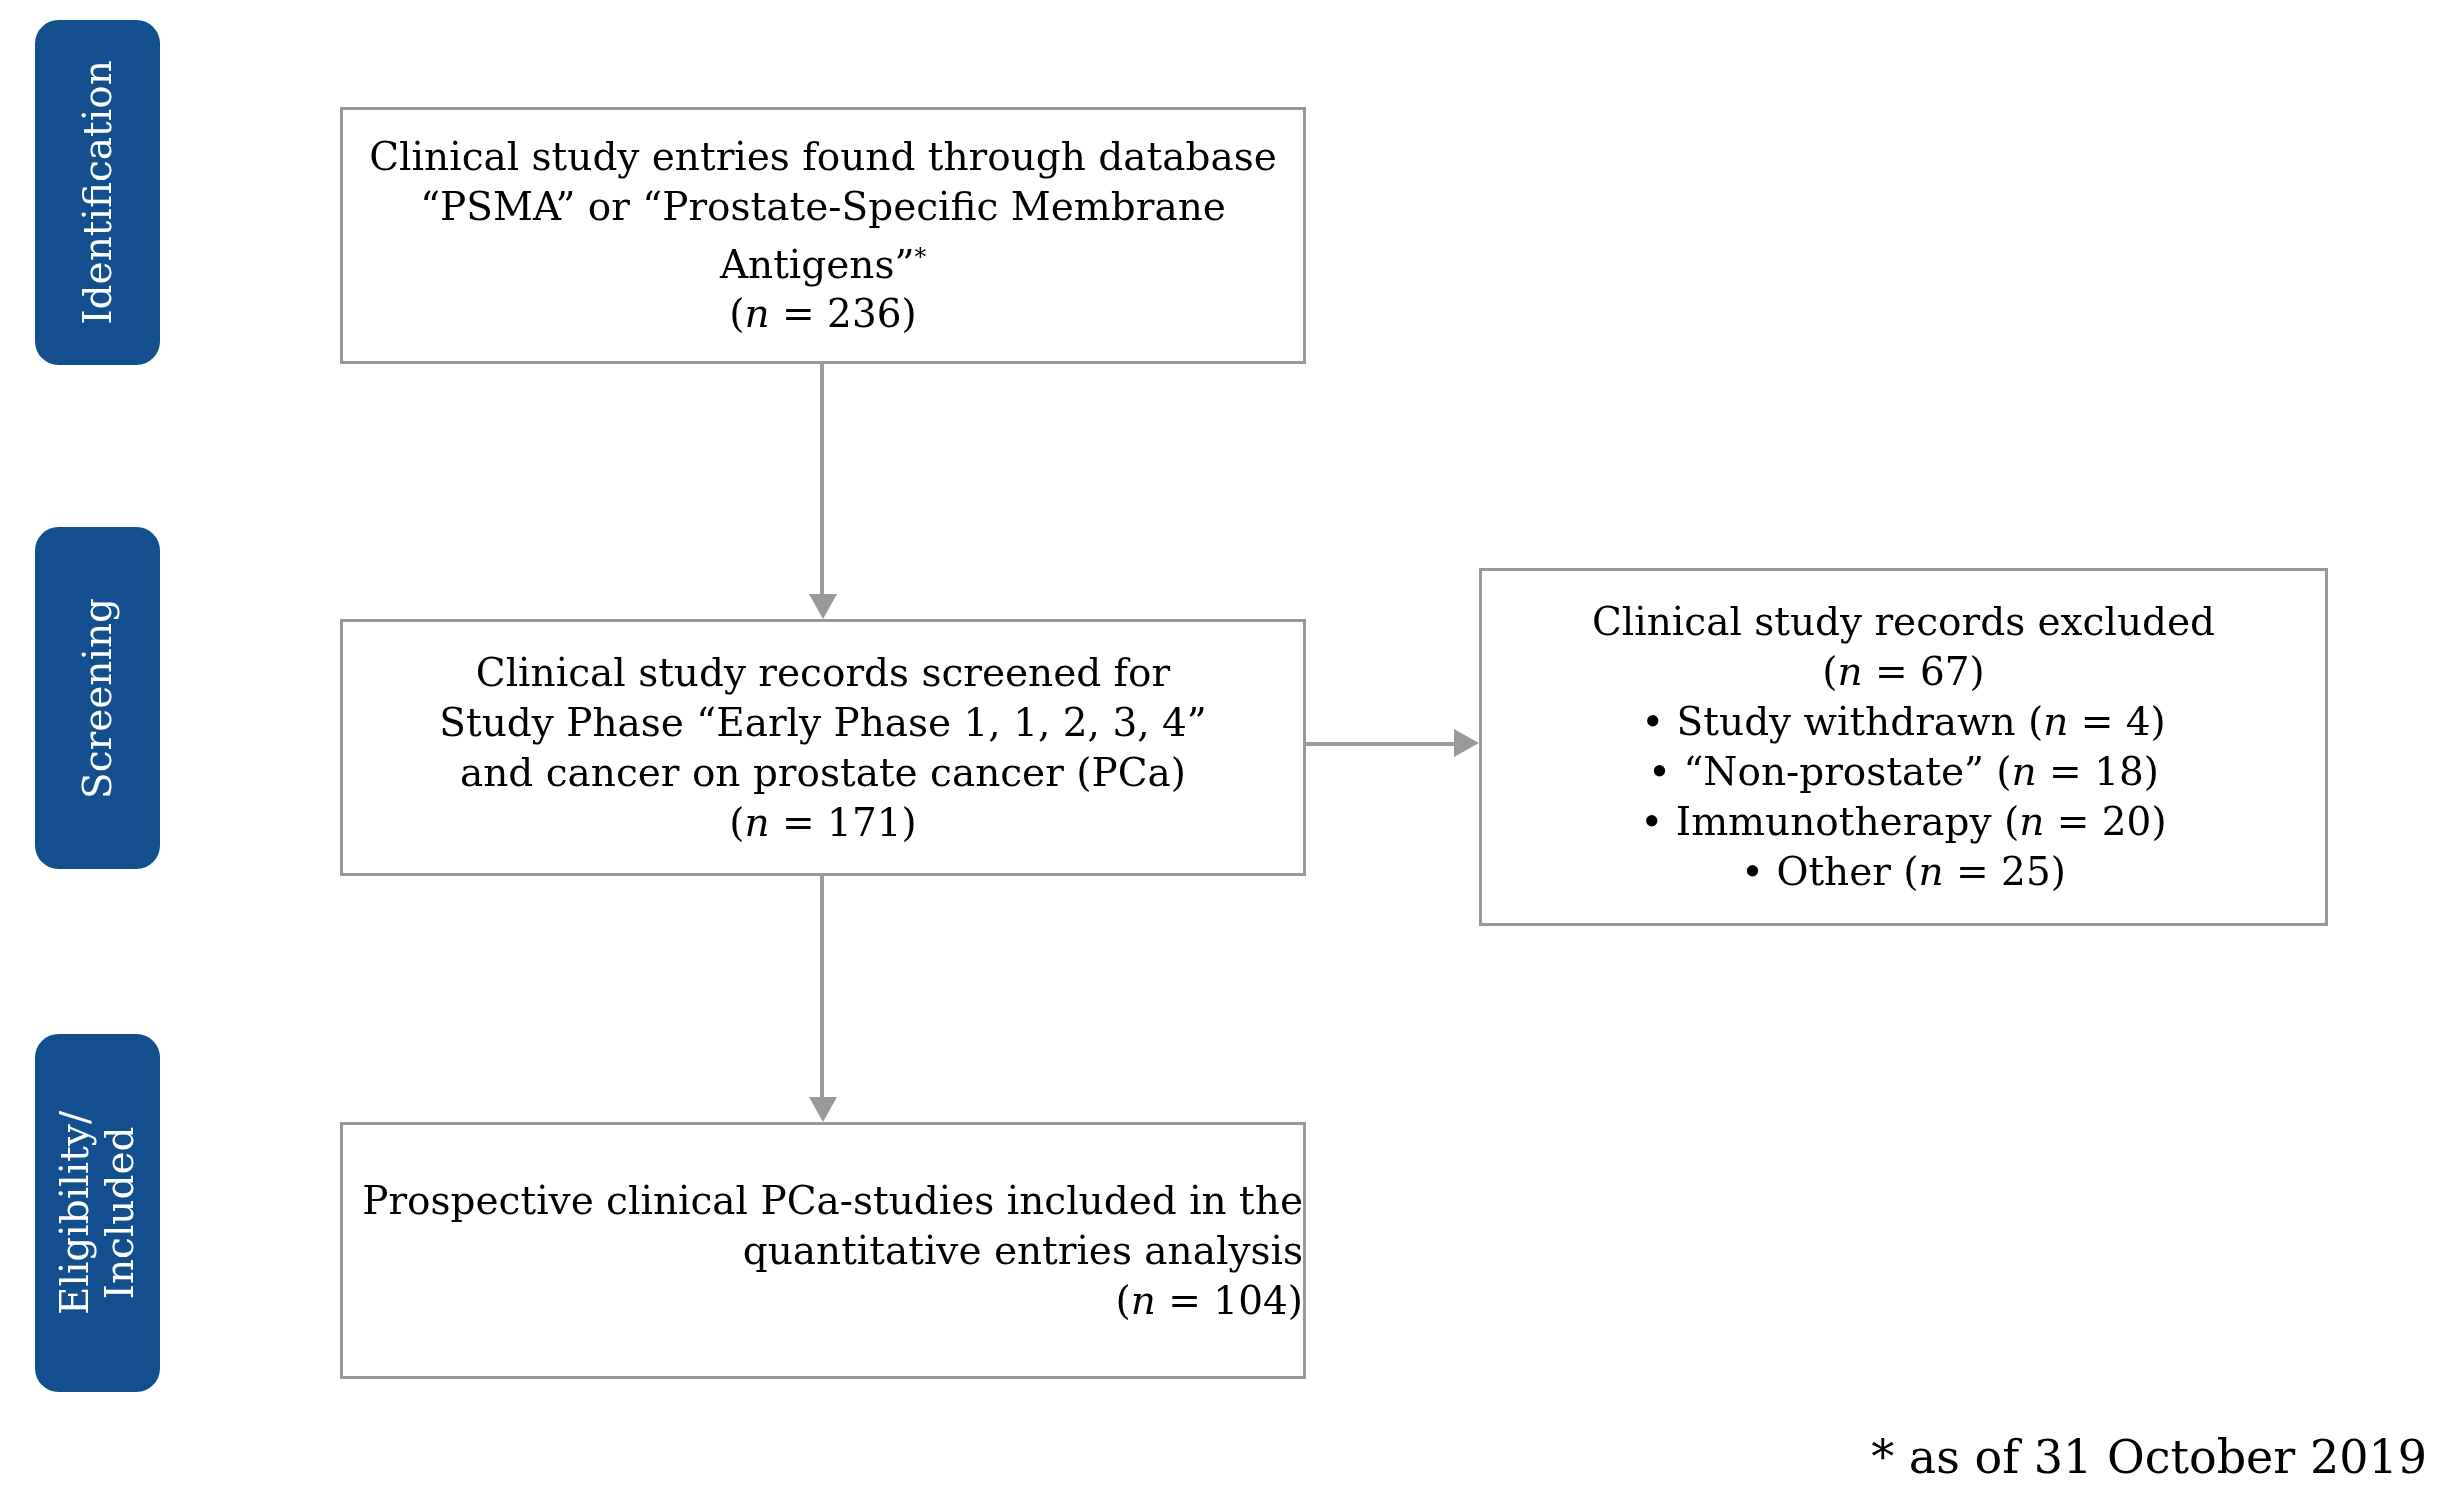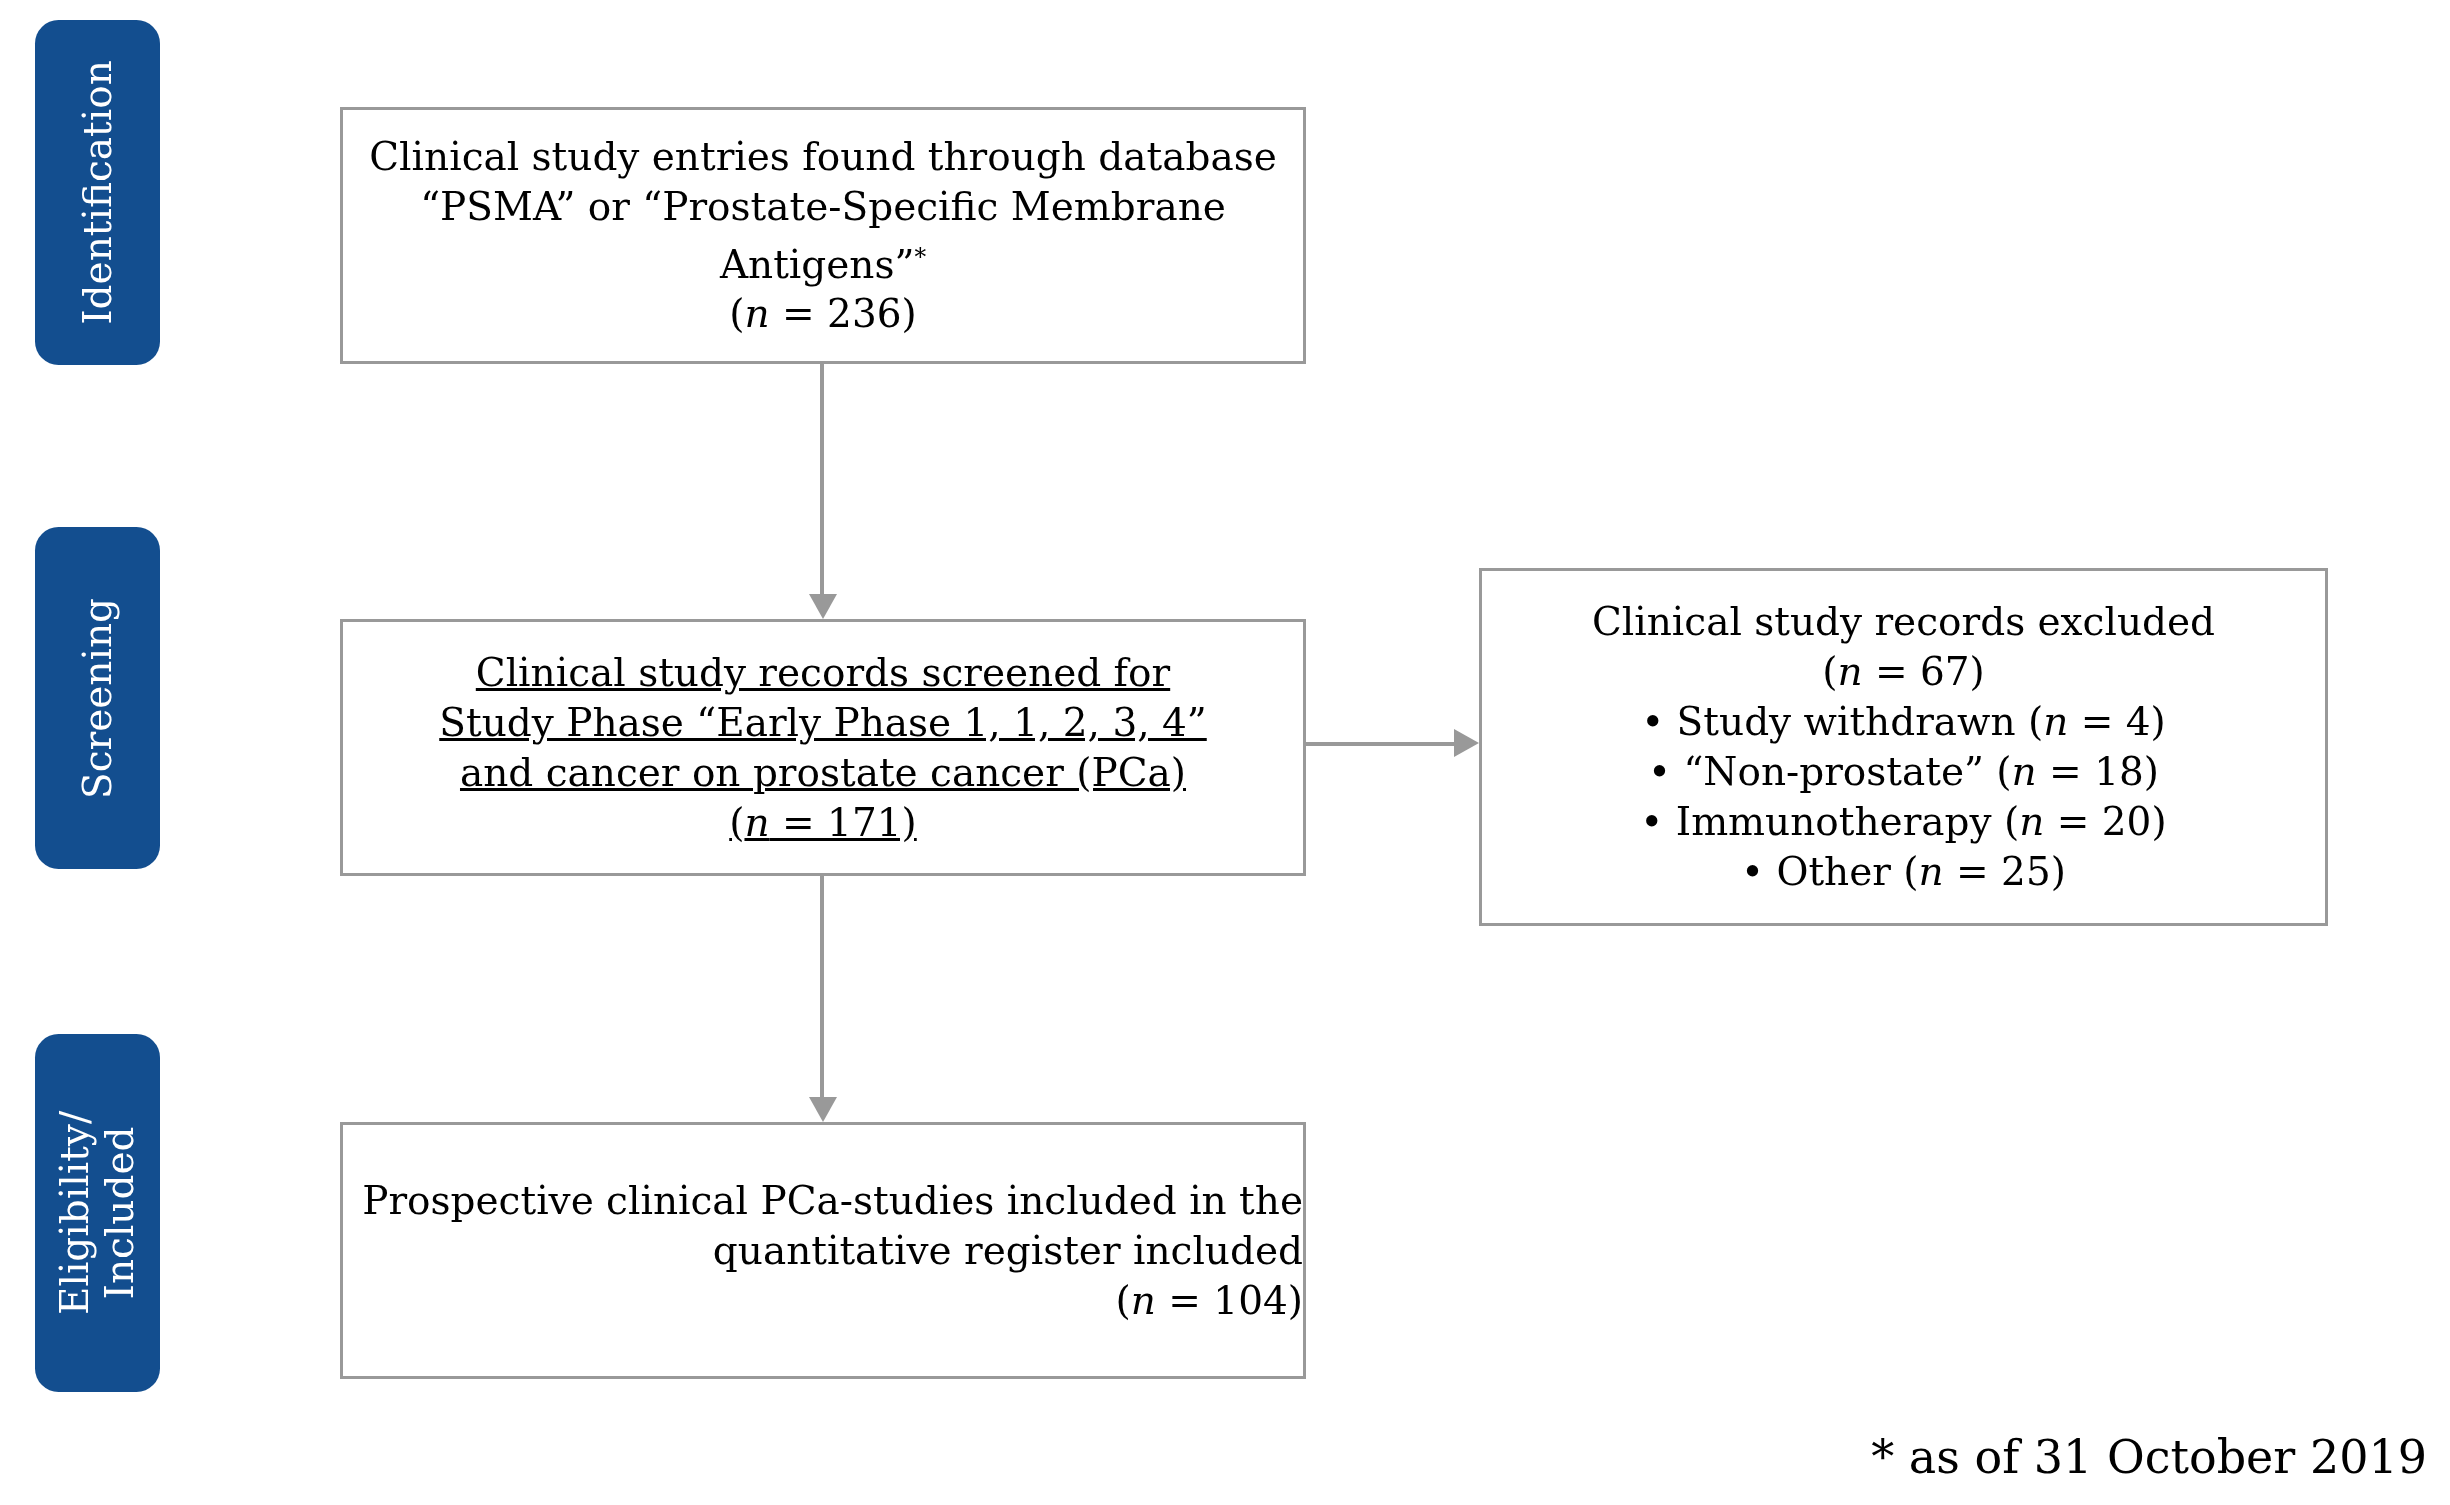--- a/index.html
+++ b/index.html
@@ -43,21 +43,21 @@
     background: #ffffff;
     display: flex;
     flex-direction: column;
     align-items: center;
     justify-content: center;
     text-align: center;
     font-size: 39px;
     line-height: 50px;
   }
   .box-1 { left: 340px;  top: 107px;  width: 966px; height: 257px; }
-  .box-2 { left: 340px;  top: 619px;  width: 966px; height: 257px; text-decoration: underline; }
+  .box-2 { left: 340px;  top: 619px;  width: 966px; height: 257px; }
   .box-3 { left: 340px;  top: 1122px; width: 966px; height: 257px; align-items: flex-end; }
   .box-excl { left: 1479px; top: 568px; width: 849px; height: 358px; }
   .bline { white-space: nowrap; }
   .bline .it  { font-style: italic; }
   .bline .sup { font-size: 0.6em; vertical-align: 0.55em; }
 
   
   .arrow-part { position: absolute; }
   .vline { width: 3.9px; background: #999999; left: 820px; }
   .vline-1 { top: 364px;  height: 230px; }
@@ -137,20 +137,20 @@
     <div class="bline"><span>• “Non-prostate” (</span><span class="it">n</span><span> = 18)</span></div>
     <div class="bline"><span>• Immunotherapy (</span><span class="it">n</span><span> = 20)</span></div>
     <div class="bline"><span>• Other (</span><span class="it">n</span><span> = 25)</span></div>
   </div>
 
   <div class="arrow-part vline vline-2"></div>
   <div class="arrow-part vhead vhead-2"></div>
 
   <div class="fbox box-3">
     <div class="bline"><span>Prospective clinical PCa-studies included in the</span></div>
-    <div class="bline"><span>quantitative register included</span></div>
+    <div class="bline"><span>quantitative entries analysis</span></div>
     <div class="bline"><span>(</span><span class="it">n</span><span> = 104)</span></div>
   </div>
 
   <div class="footnote">* as of 31 October 2019</div>
 
 </div>
 
 
 </body></html>

